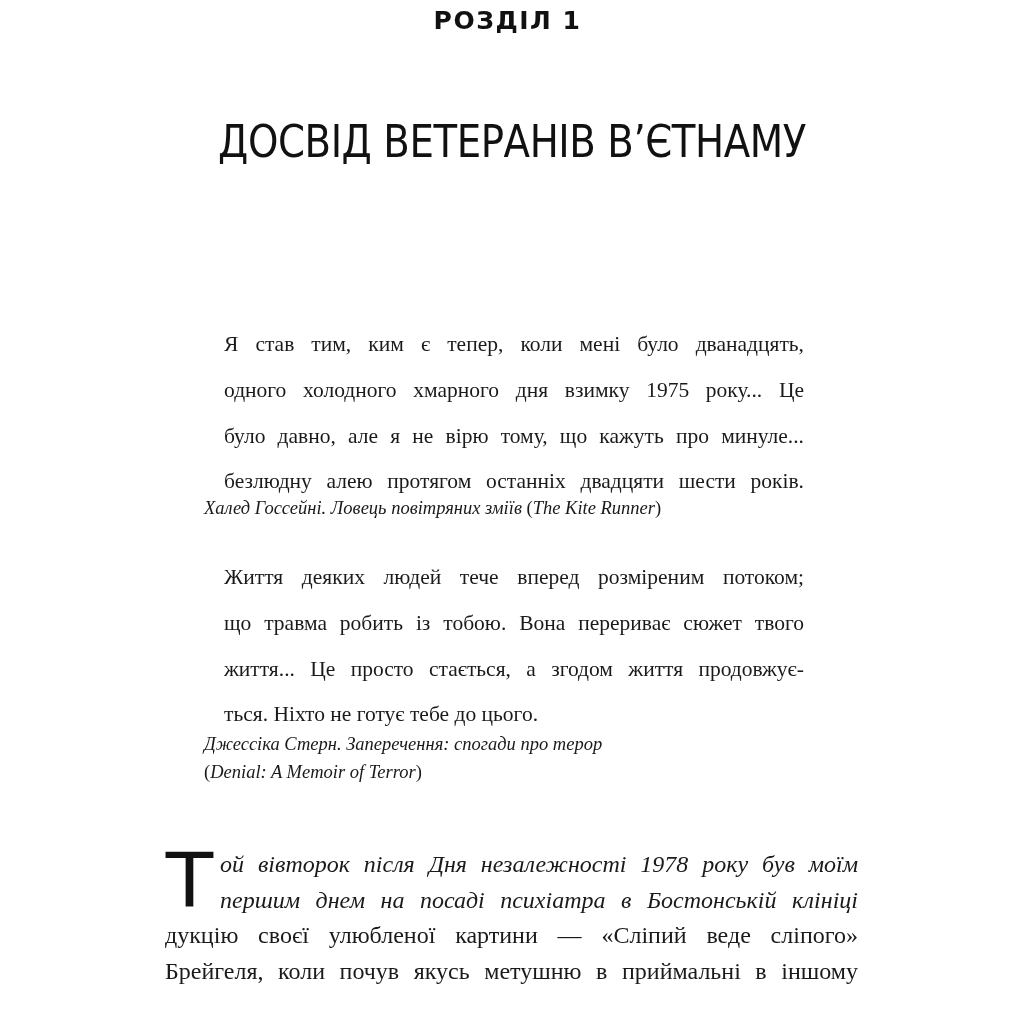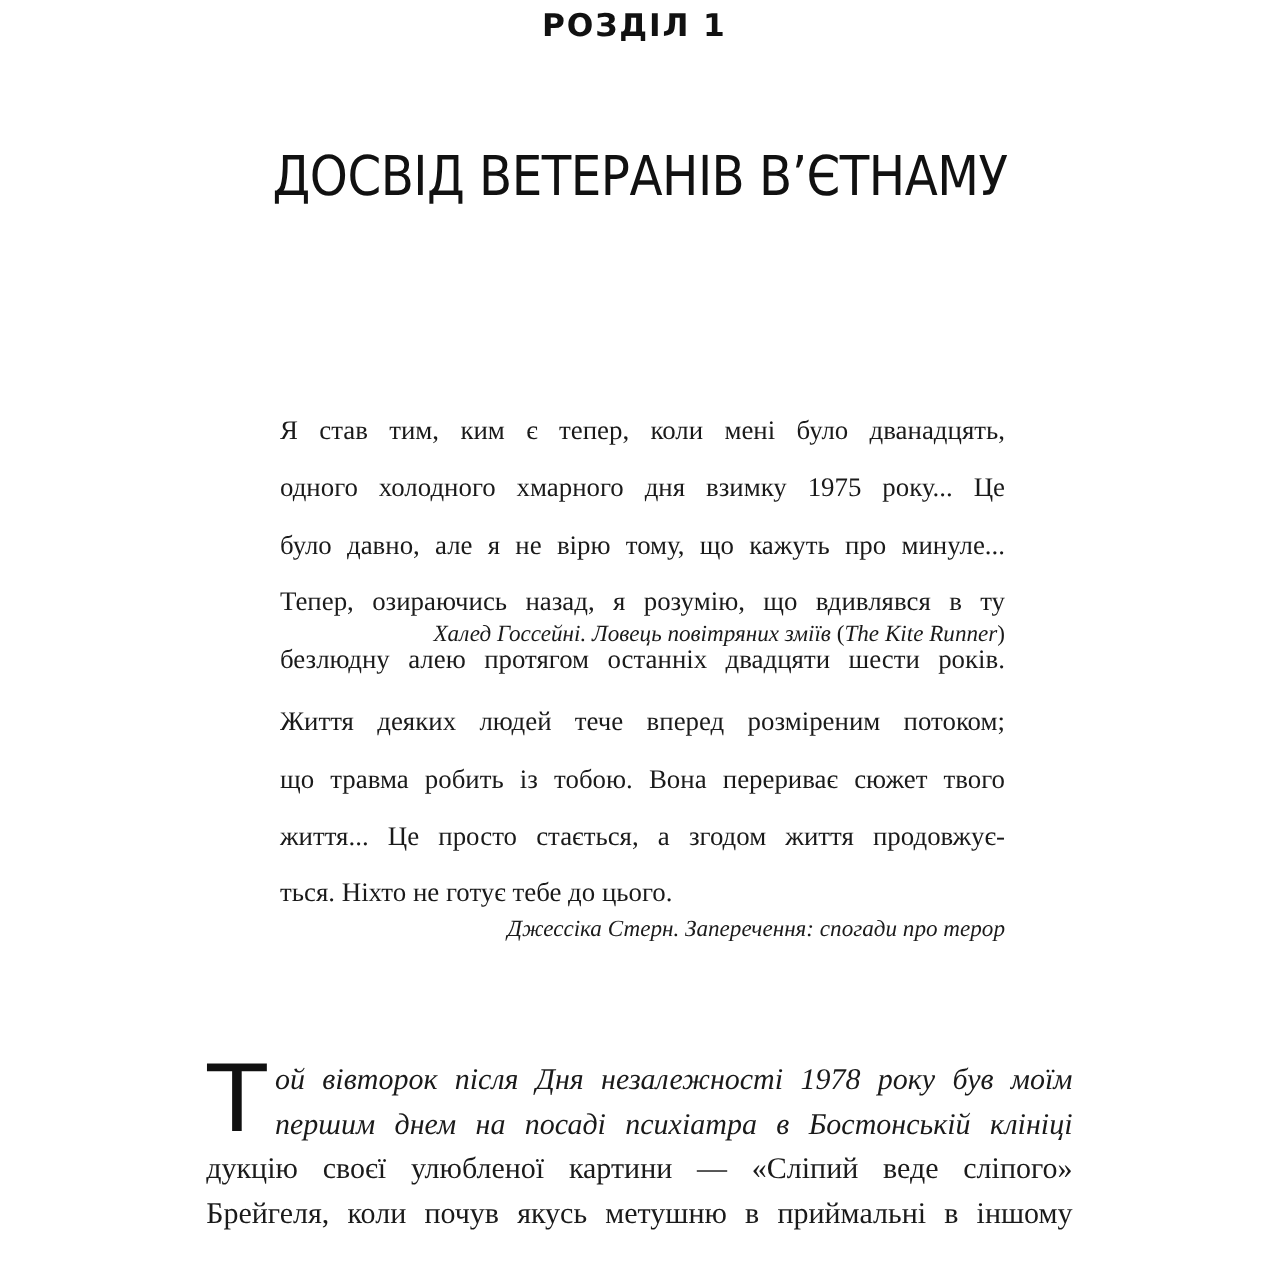--- a/index.html
+++ b/index.html
@@ -68,21 +68,20 @@
     }
     .epigraph .line.last {
       text-align-last: left;
     }
     .epigraph-1 { top: 316px; }
     .epigraph-2 { top: 549px; }
     .attribution {
       position: absolute;
       right: 220px;
       width: 600px;
-      text-align: right;
       font-family: "Liberation Serif", serif;
       font-style: italic;
       font-size: 18.5px;
       line-height: 28px;
       color: #1a1a1a;
     }
     .attribution .upright { font-style: normal; }
     .attribution-1 { top: 494px; }
     .attribution-2 { top: 730px; }
     .body-text {
@@ -123,35 +122,37 @@
 <div class="page">
 
   <div class="chapter-label">РОЗДІЛ 1</div>
 
   <div class="chapter-title">ДОСВІД ВЕТЕРАНІВ В’ЄТНАМУ</div>
 
   <div class="epigraph epigraph-1">
     <span class="line">Я став тим, ким є тепер, коли мені було дванадцять,</span>
     <span class="line">одного холодного хмарного дня взимку 1975 року... Це</span>
     <span class="line">було давно, але я не вірю тому, що кажуть про минуле...</span>
-    <span class="line">Тепер, озираючись назад, я розумію, що вдивлявся в ту</span>
     <span class="line">безлюдну алею протягом останніх двадцяти шести років.</span>
   </div>
   <div class="attribution attribution-1">
     <span>Халед Госсейні. Ловець повітряних зміїв</span><span class="upright"> (</span><span>The Kite Runner</span><span class="upright">)</span>
   </div>
 
   <div class="epigraph epigraph-2">
     <span class="line">Життя деяких людей тече вперед розміреним потоком;</span>
     <span class="line">що травма робить із тобою. Вона перериває сюжет твого</span>
     <span class="line">життя... Це просто стається, а згодом життя продовжує-</span>
     <span class="line last">ться. Ніхто не готує тебе до цього.</span>
   </div>
   <div class="attribution attribution-2">
     <div>Джессіка Стерн. Заперечення: спогади про терор</div>
+    <div>
+      <span class="upright">(</span><span>Denial: A Memoir of Terror</span><span class="upright">)</span>
+    </div>
   </div>
 
   <div class="drop-cap">Т</div>
   <div class="body-text">
     <span class="line indented">ой вівторок після Дня незалежності 1978 року був моїм</span>
     <span class="line indented">першим днем на посаді психіатра в Бостонській клініці</span>
     <span class="line">дукцію своєї улюбленої картини — «Сліпий веде сліпого»</span>
     <span class="line">Брейгеля, коли почув якусь метушню в приймальні в іншому</span>
   </div>
 

